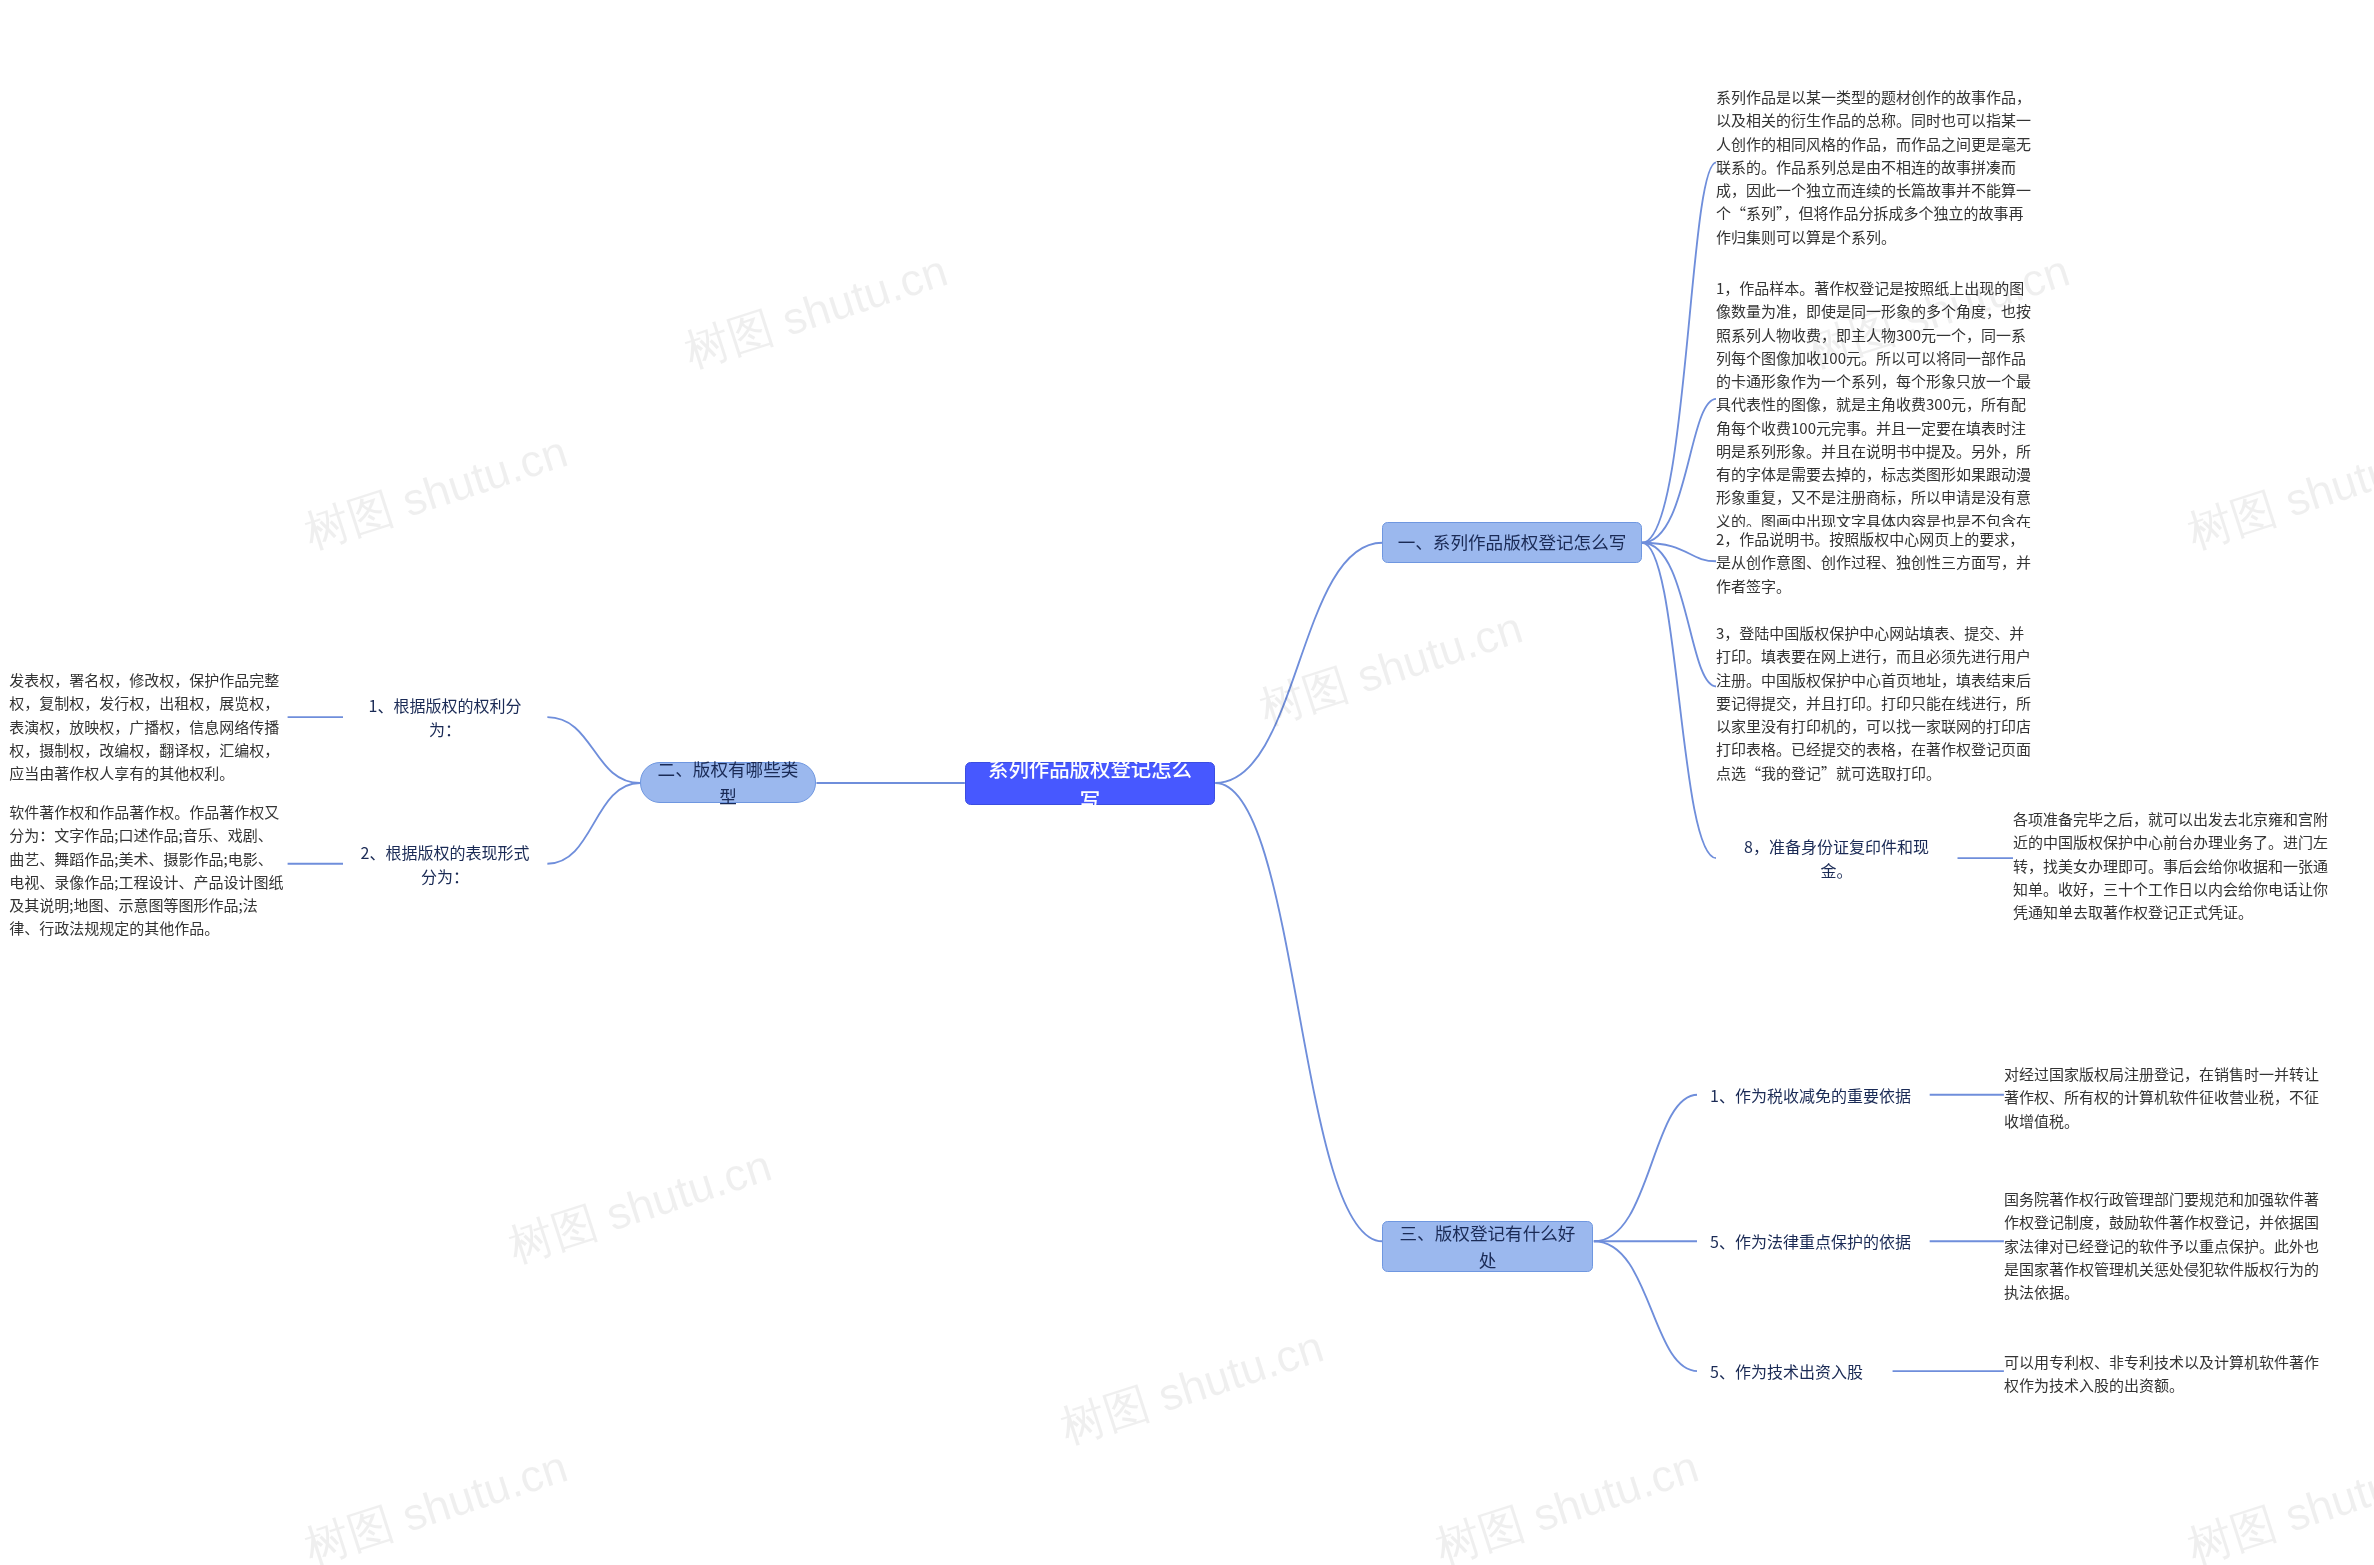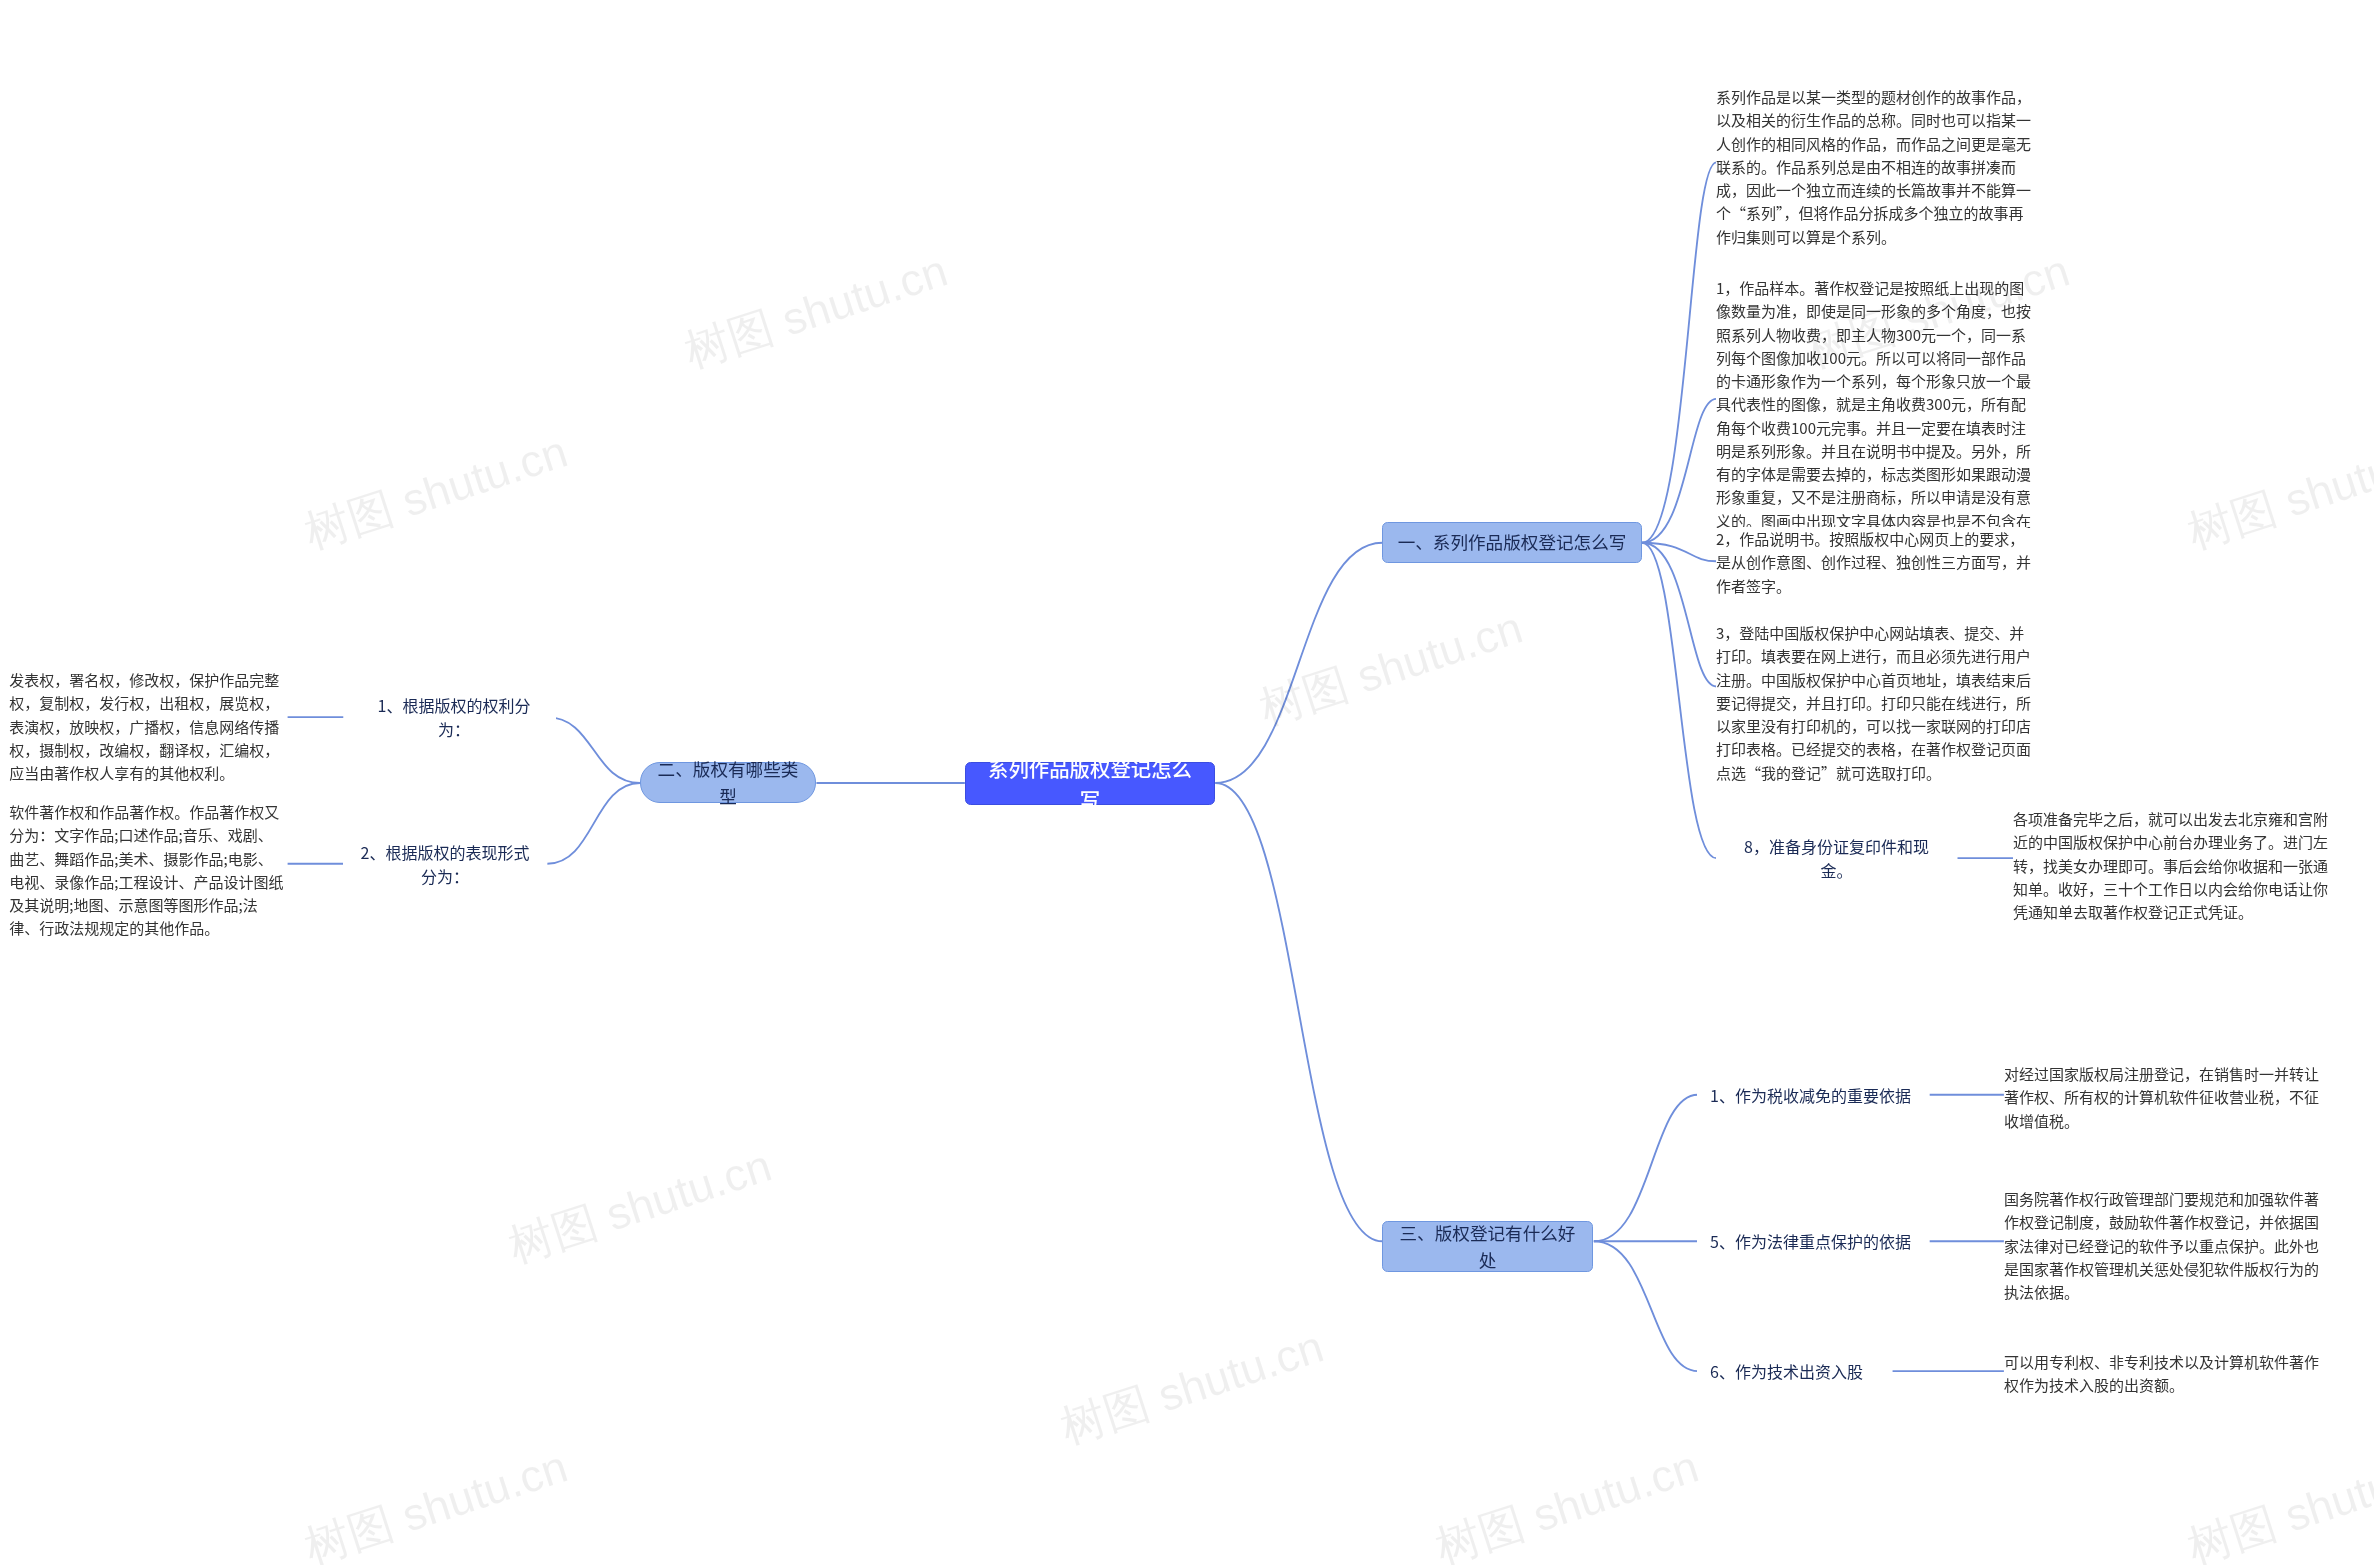--- a/index.html
+++ b/index.html
@@ -120,35 +120,35 @@
 
 <div class="node leaf" style="left:1716px; top:527px; width:315px;">2，作品说明书。按照版权中心网页上的要求，是从创作意图、创作过程、独创性三方面写，并作者签字。</div>
 
 <div class="node leaf" style="left:1716px; top:621px; width:315px;">3，登陆中国版权保护中心网站填表、提交、并打印。填表要在网上进行，而且必须先进行用户注册。中国版权保护中心首页地址，填表结束后要记得提交，并且打印。打印只能在线进行，所以家里没有打印机的，可以找一家联网的打印店打印表格。已经提交的表格，在著作权登记页面点选“我的登记”就可选取打印。</div>
 
 <div class="node level2" style="left:1716px; top:844px; width:241px; height:28px; justify-content:flex-start;">8，准备身份证复印件和现金。</div>
 <div class="node leaf" style="left:2013px; top:807px; width:315px;">各项准备完毕之后，就可以出发去北京雍和宫附近的中国版权保护中心前台办理业务了。进门左转，找美女办理即可。事后会给你收据和一张通知单。收好，三十个工作日以内会给你电话让你凭通知单去取著作权登记正式凭证。</div>
 
 <div class="node level1" style="left:640px; top:762px; width:176px; height:41px;border-radius:20px;">二、版权有哪些类型</div>
 
-<div class="node level2" style="left:352px; top:703px; width:204px; height:28px; justify-content:flex-end;">1、根据版权的权利分为：</div>
+<div class="node level2" style="left:343px; top:703px; width:204px; height:28px; justify-content:flex-end;">1、根据版权的权利分为：</div>
 <div class="node leaf" style="left:9.3px; top:668px; width:278px; text-align:left;">发表权，署名权，修改权，保护作品完整权，复制权，发行权，出租权，展览权，表演权，放映权，广播权，信息网络传播权，摄制权，改编权，翻译权，汇编权，应当由著作权人享有的其他权利。</div>
 
 <div class="node level2" style="left:343px; top:850px; width:204px; height:28px; justify-content:flex-end;">2、根据版权的表现形式分为：</div>
 <div class="node leaf" style="left:9.3px; top:800px; width:278px; text-align:left;">软件著作权和作品著作权。作品著作权又分为：文字作品;口述作品;音乐、戏剧、曲艺、舞蹈作品;美术、摄影作品;电影、电视、录像作品;工程设计、产品设计图纸及其说明;地图、示意图等图形作品;法律、行政法规规定的其他作品。</div>
 
 <div class="node level1" style="left:1382px; top:1221px; width:211px; height:51px;">三、版权登记有什么好处</div>
 
 <div class="node level2" style="left:1697px; top:1081px; width:232px; height:28px; justify-content:flex-start;">1、作为税收减免的重要依据</div>
 <div class="node leaf" style="left:2004px; top:1062px; width:315px;">对经过国家版权局注册登记，在销售时一并转让著作权、所有权的计算机软件征收营业税，不征收增值税。</div>
 
 <div class="node level2" style="left:1697px; top:1227px; width:232px; height:28px; justify-content:flex-start;">5、作为法律重点保护的依据</div>
 <div class="node leaf" style="left:2004px; top:1187px; width:315px;">国务院著作权行政管理部门要规范和加强软件著作权登记制度，鼓励软件著作权登记，并依据国家法律对已经登记的软件予以重点保护。此外也是国家著作权管理机关惩处侵犯软件版权行为的执法依据。</div>
 
-<div class="node level2" style="left:1697px; top:1357px; width:195px; height:28px; justify-content:flex-start;">6、作为技术出资入股</div>
+<div class="node level2" style="left:1697px; top:1357px; width:195px; height:28px; justify-content:flex-start;">5、作为技术出资入股</div>
 <div class="node leaf" style="left:2004px; top:1350px; width:315px;">可以用专利权、非专利技术以及计算机软件著作权作为技术入股的出资额。</div>
 
 <div class="watermark" style="left:297px; top:506px;">树图 shutu.cn</div>
 <div class="watermark" style="left:677px; top:325px;">树图 shutu.cn</div>
 <div class="watermark" style="left:1799px; top:325px;">树图 shutu.cn</div>
 <div class="watermark" style="left:2180px; top:506px;">树图 shutu.cn</div>
 <div class="watermark" style="left:1252px; top:682px;">树图 shutu.cn</div>
 <div class="watermark" style="left:501px; top:1220px;">树图 shutu.cn</div>
 <div class="watermark" style="left:297px; top:1521px;">树图 shutu.cn</div>
 <div class="watermark" style="left:1428px; top:1521px;">树图 shutu.cn</div>

